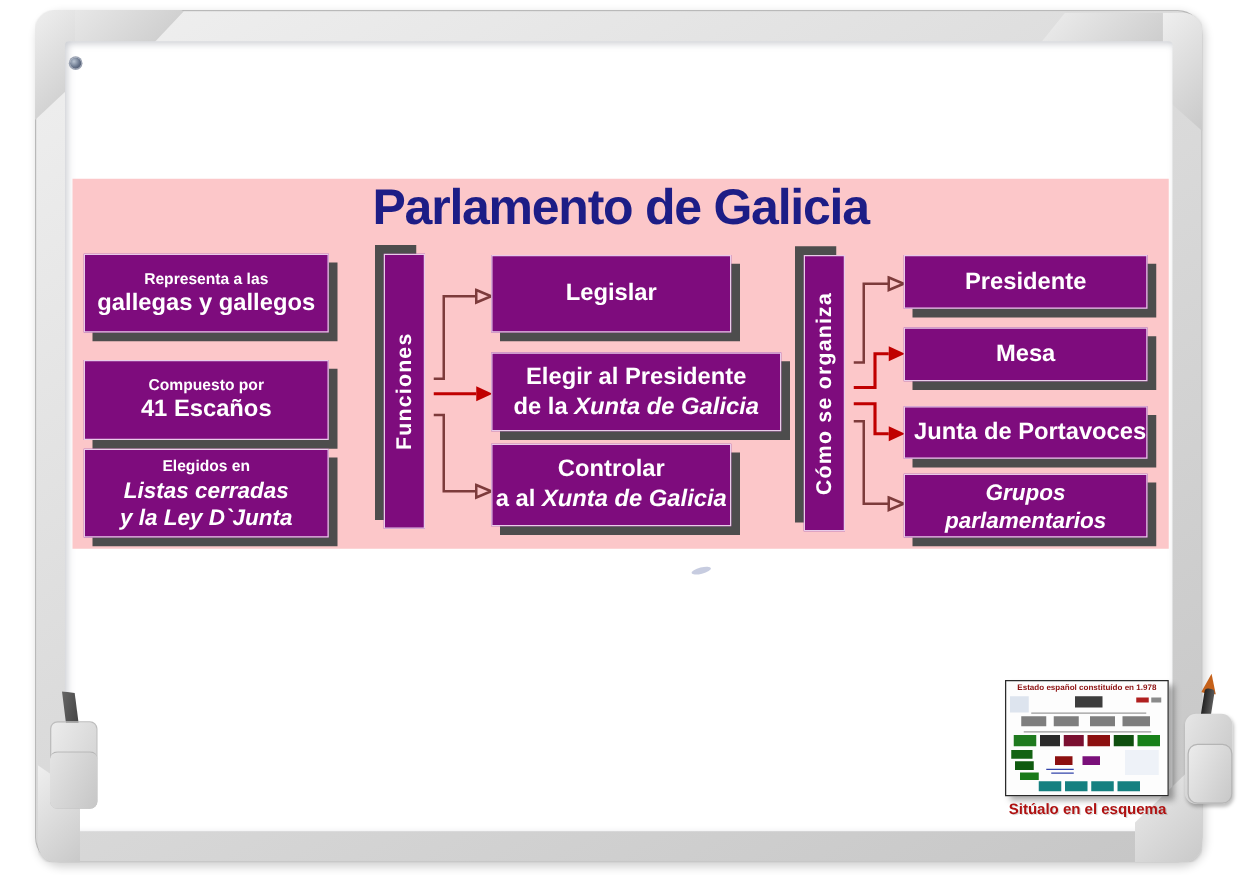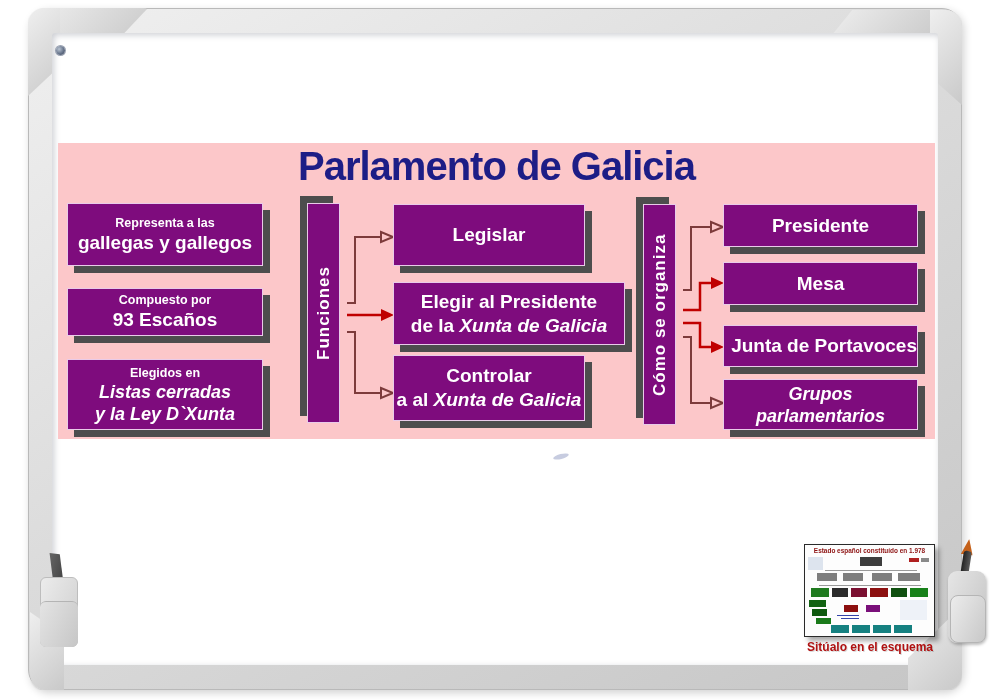--- a/index.html
+++ b/index.html
@@ -70,21 +70,21 @@
           display:flex; flex-direction:column; justify-content:center; }
   .pbox .sm { font-size:12.5px; line-height:16px; }
   .pbox .md { font-size:18px;   line-height:22px;font-style:italic; }
   .pbox .lg { font-size:19px;   line-height:24px; }
   .vlabel { writing-mode:vertical-rl; transform:rotate(180deg);
             font-size:17px; letter-spacing:1px; align-items:center;
             display:flex; justify-content:center; }
 
   
   .b-repr { left:9px;  top:60px;  width:196px; height:63px; }
-  .b-comp { left:9px;  top:145px; width:196px; height:48px; }
+  .b-comp { left:9px;  top:145px; width:196px; height:64px; }
   .b-elec { left:9px;  top:216px; width:196px; height:71px; }
   
   .b-func { left:249px; top:60px;  width:33px;  height:220px; }
   .b-legi { left:335px; top:61px;  width:192px; height:62px; }
   .b-eleg { left:335px; top:139px; width:232px; height:63px; }
   .b-ctrl { left:335px; top:212px; width:192px; height:66px; }
   
   .b-org  { left:585px; top:61px;  width:33px;  height:221px; }
   .b-pres { left:665px; top:61px;  width:195px; height:43px; }
   .b-mesa { left:665px; top:119px; width:195px; height:43px; }
@@ -154,26 +154,26 @@
     <path class="ln-brown" d="M625,194 L633,194 L633,260 L653,260"></path>
     <polygon class="hd-open" points="653,255 665,260 653,265"></polygon>
   </svg>
 
   <div class="pbox b-repr">
     <div class="sm">Representa a las</div>
     <div class="lg">gallegas y gallegos</div>
   </div>
   <div class="pbox b-comp">
     <div class="sm">Compuesto por</div>
-    <div class="lg">93 Escaños</div>
+    <div class="lg">41 Escaños</div>
   </div>
   <div class="pbox b-elec">
     <div class="sm">Elegidos en</div>
     <div class="md">Listas cerradas</div>
-    <div class="md">y la Ley D`Xunta</div>
+    <div class="md">y la Ley D`Junta</div>
   </div>
 
   <div class="pbox vlabel b-func">Funciones</div>
   <div class="pbox b-legi">
     <div class="lg">Legislar</div>
   </div>
   <div class="pbox b-eleg">
     <div class="lg">Elegir al Presidente</div>
     <div class="lg"><span>de la </span><i>Xunta de Galicia</i></div>
   </div>

